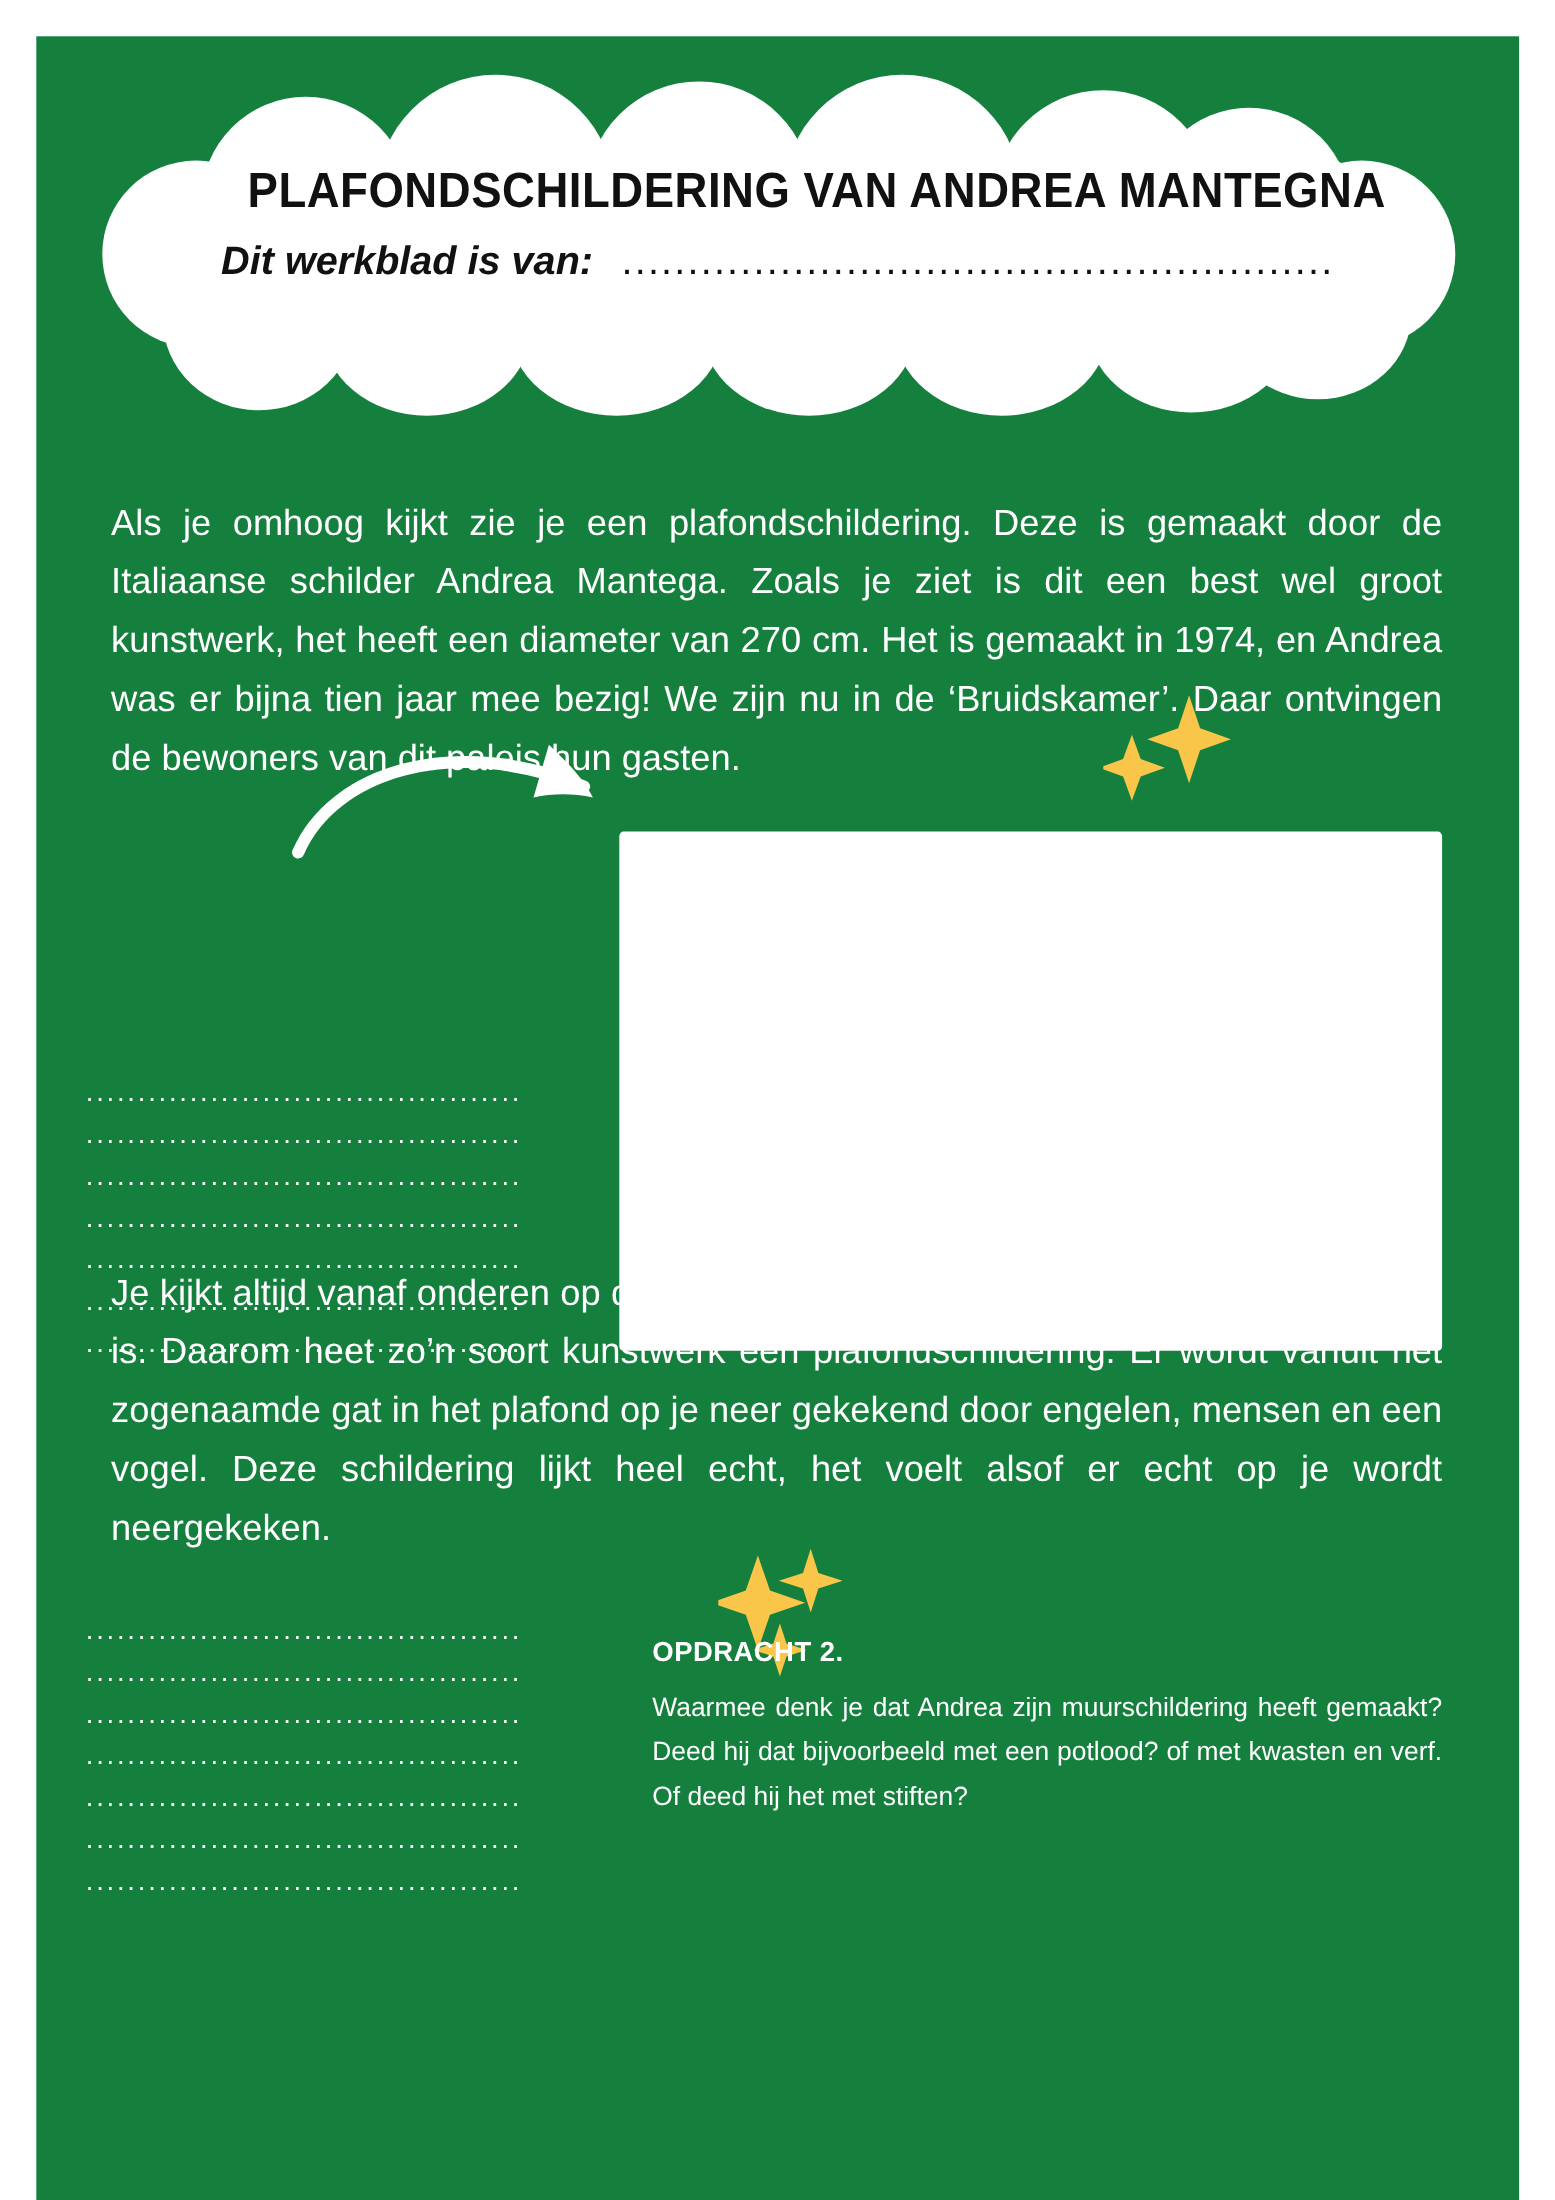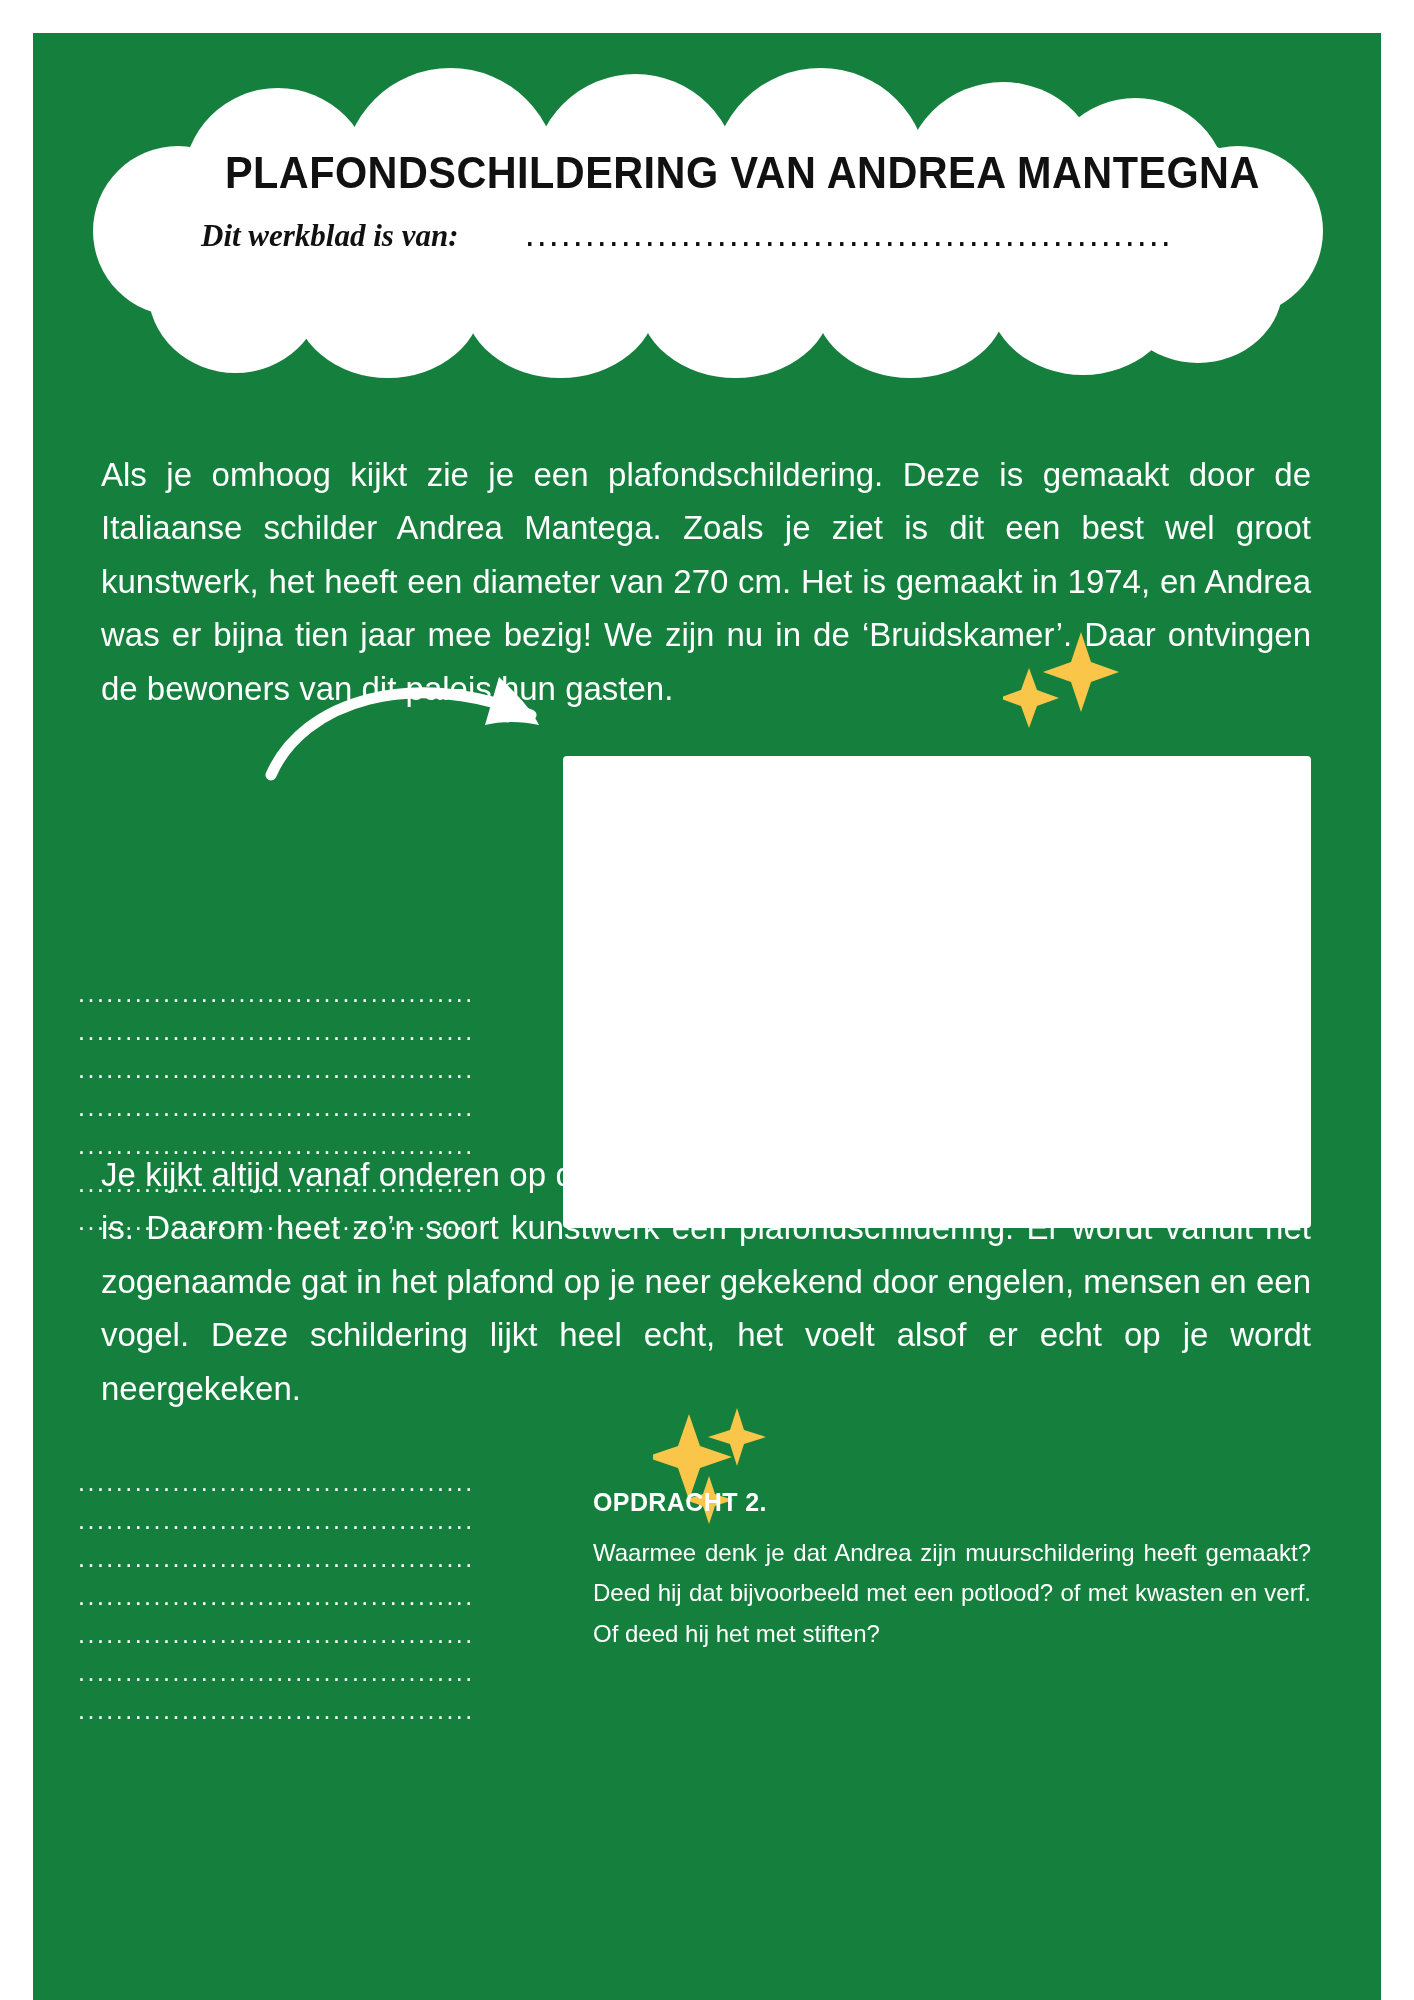--- a/index.html
+++ b/index.html
@@ -65,24 +65,24 @@
     line-height: 1.1;
   }
   .name-row {
     display: flex;
     align-items: baseline;
     justify-content: flex-start;
     margin-top: 18px;
     padding-left: 18px;
   }
   .name-label {
-    font-family: Liberation Serif, serif;
+    font-family: Liberation Sans, sans-serif;
     font-style: italic;
     font-weight: bold;
-    font-size: 31px;
+    font-size: 36px;
     color: #111111;
     white-space: nowrap;
   }
   .name-dots {
     flex: 1;
     font-size: 36px;
     color: #111111;
     letter-spacing: 2px;
     overflow: hidden;
     white-space: nowrap;

